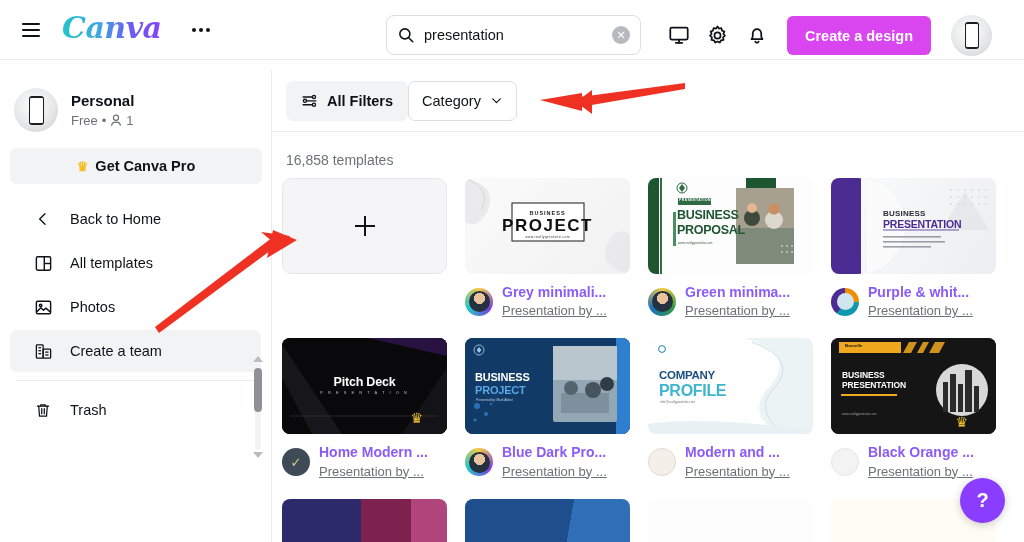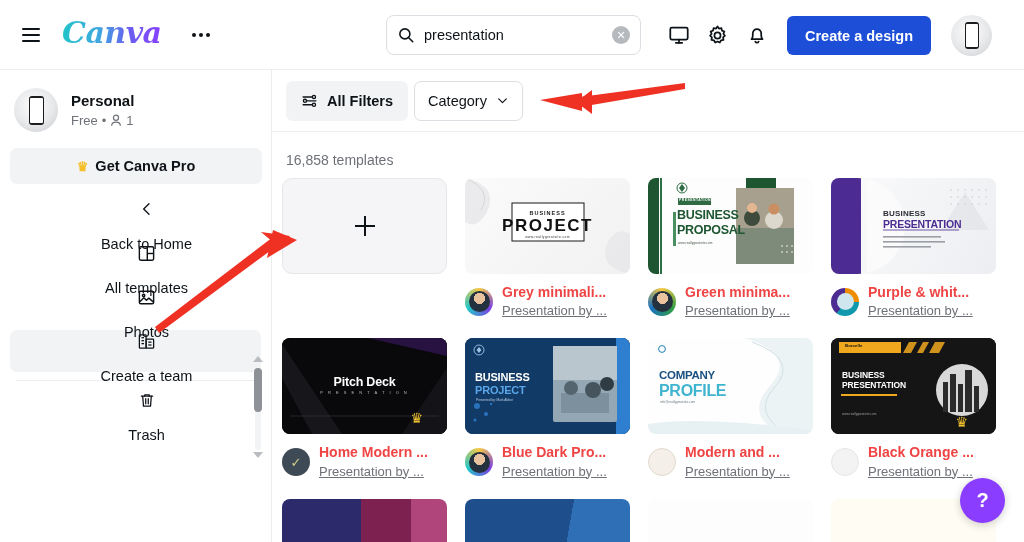--- a/index.html
+++ b/index.html
@@ -7,21 +7,21 @@
     width: 1024px; height: 542px;
     overflow: hidden;
     font-family: "Liberation Sans", sans-serif;
     background: #ffffff;
     color: #0e1318;
   }
   #app { position: relative; width: 1024px; height: 542px; }
 
   
   .header {
-    position: absolute; top: 0; left: 0; width: 1024px; height: 70px;
+    position: absolute; top: 0; left: 0; width: 1024px; height: 60px;
     background: #fff;
     border-bottom: 1px solid #ebecf0;
     display: flex; align-items: center;
   }
   .hamburger {
     margin-left: 14px; width: 34px; height: 34px;
     display: flex; flex-direction: column; justify-content: center;
     align-items: center; gap: 4px; cursor: pointer; border-radius: 6px;
   }
   .hamburger i { display:block; width: 18px; height: 2px; background: #0e1318; border-radius: 2px; }
@@ -60,21 +60,21 @@
   .hdr-icon {
     position: absolute; top: 21px; width: 28px; height: 28px;
     display:flex; align-items:center; justify-content:center; cursor:pointer;
   }
   #icon-monitor { left: 665px; }
   #icon-gear    { left: 703px; }
   #icon-bell    { left: 743px; }
 
   .cta {
     position: absolute; left: 787px; top: 16px; width: 144px; height: 39px;
-    background: #1d4ed8; color: #fff; border: none; border-radius: 6px;
+    background: #d946ef; color: #fff; border: none; border-radius: 6px;
     font-size: 14.5px; font-weight: 700; cursor: pointer;
     font-family: "Liberation Sans", sans-serif;
   }
   .avatar-hdr {
     position: absolute; left: 951px; top: 15px; width: 41px; height: 41px;
     border-radius: 50%; cursor: pointer; overflow:hidden;
     background: radial-gradient(circle at 45% 40%, #fdfdfd 0%, #e7e8ea 55%, #c9cbcf 100%);
     display:flex; align-items:center; justify-content:center;
   }
   .avatar-hdr .phone {
@@ -105,39 +105,39 @@
     background:#f2f3f5; border:none; border-radius:7px; cursor:pointer;
     display:flex; align-items:center; justify-content:center; gap:7px;
     font-size: 14.5px; font-weight:700; color:#0e1318;
     font-family:"Liberation Sans", sans-serif;
   }
 
   .nav { margin-top: 14px; }
   .nav-item {
     height: 42px; display:flex; align-items:center; gap:16px;
     padding-left: 22px; cursor:pointer; border-radius:7px;
-    margin: 2px 10px; font-size: 14.5px; color:#0e1318;flex-direction:column;
+    margin: 2px 10px; font-size: 14.5px; color:#0e1318;
   }
   .nav-item.active { background:#f2f3f5; }
   .nav-item .ico { width: 22px; height: 22px; flex:0 0 22px; display:flex; align-items:center; justify-content:center; }
   .nav-sep { height:1px; background:#ebecf0; margin: 8px 16px 8px 16px; }
 
   .side-scroll {
     position:absolute; left: 252px; top: 282px; width: 12px; height: 112px;
   }
   .side-scroll .track { position:absolute; left:3px; top:14px; width:6px; height:84px; background:#f2f3f5; border-radius:3px; }
   .side-scroll .thumb { position:absolute; left:2px; top:16px; width:8px; height:44px; background:#8e9196; border-radius:4px; }
   .side-scroll .arr { position:absolute; left:1px; width:0; height:0; border-left:5px solid transparent; border-right:5px solid transparent; }
   .side-scroll .up   { top:4px;  border-bottom:6px solid #b9bcc1; }
   .side-scroll .down { top:100px; border-top:6px solid #b9bcc1; }
 
   
   .main { position:absolute; left:272px; top:70px; width:752px; height:472px; background:#fff; overflow:hidden; }
   .filterbar {
-    height: 62px; display:flex; align-items:center; padding-left: 14px; gap:6px;
+    height: 62px; display:flex; align-items:center; padding-left: 14px; gap:0;
     border-bottom:1px solid #ebecf0;
   }
   .filt-btn {
     height: 40px; padding: 0 15px; background:#f2f3f5; border:none; border-radius:7px;
     display:flex; align-items:center; gap:9px; cursor:pointer;
     font-size:14.5px; font-weight:700; color:#0e1318; font-family:"Liberation Sans", sans-serif;
   }
   .cat-btn {
     height: 40px; padding: 0 13px; background:#fff; border:1px solid #dcdee3; border-radius:7px;
     display:flex; align-items:center; gap:9px; cursor:pointer;
@@ -162,21 +162,21 @@
   .newcard .plus::before, .newcard .plus::after {
     content:""; position:absolute; background:#0e1318;
   }
   .newcard .plus::before { left:9px; top:0; width:2px; height:20px; }
   .newcard .plus::after  { top:9px; left:0; height:2px; width:20px; }
 
   .cardmeta { display:flex; align-items:center; gap:9px; margin-top: 9px; }
   .cardmeta .av { width: 28px; height:28px; border-radius:50%; flex:0 0 28px; overflow:hidden; }
   .cardmeta .txt { overflow:hidden; }
   .cardmeta .t1 {
-    font-size:14px; font-weight:700; color:#ef4444; white-space:nowrap;
+    font-size:14px; font-weight:700; color:#8b5cf6; white-space:nowrap;
     overflow:hidden; text-overflow:ellipsis; max-width:128px; line-height:1.3;
   }
   .cardmeta .t2 {
     font-size:13px; color:#6e7278; white-space:nowrap; overflow:hidden;
     text-overflow:ellipsis; max-width:128px; line-height:1.4; margin-top:1px;text-decoration:underline;
   }
   .crown { position:absolute; right:8px; bottom:6px; font-size:13px; color:#f2c230; }
   .tp-label { position:absolute; font-family:"Liberation Sans", sans-serif; }
 
   .help {

